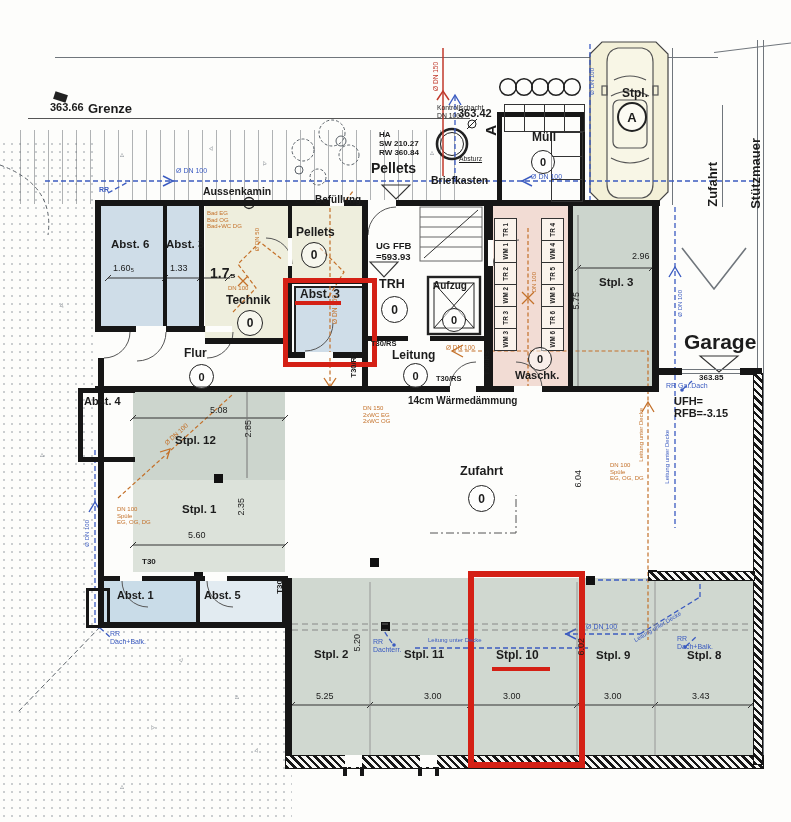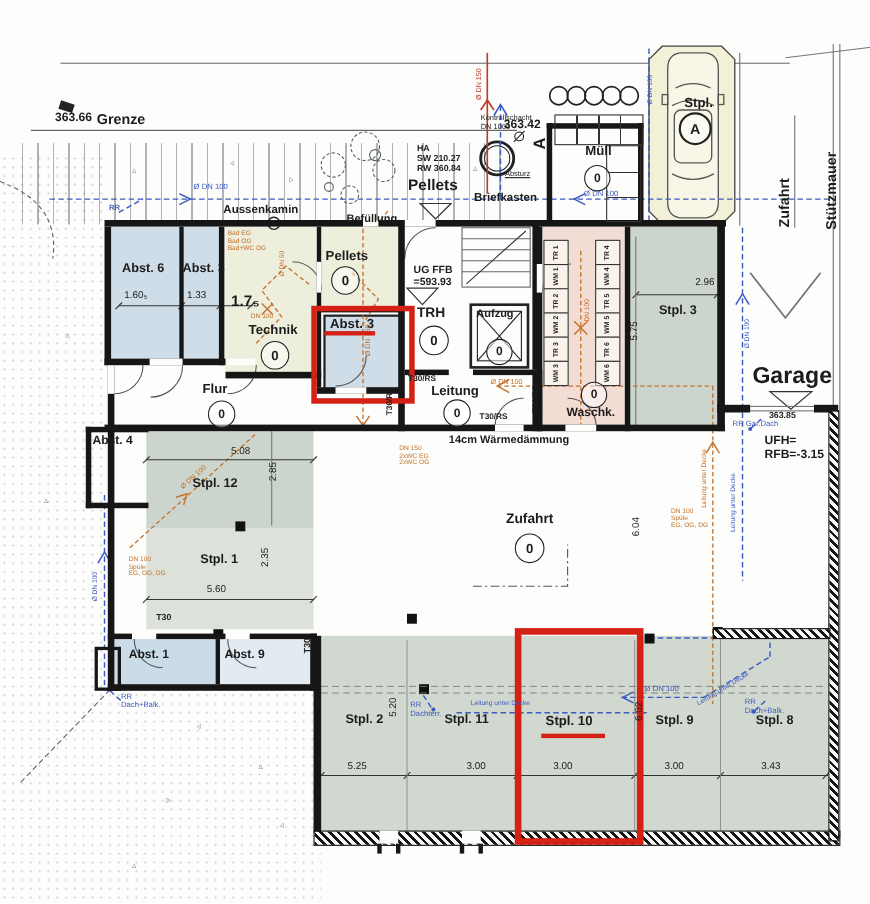--- a/index.html
+++ b/index.html
@@ -418,21 +418,21 @@
   <span class="lbl orange vt" style="left:531px;top:272px;font-size:6px;">DN 100</span>
   <span class="lbl b" style="left:515px;top:369px;font-size:11px;">Waschk.</span>
   <span class="lbl vt" style="left:571px;top:292px;font-size:9px;">5.75</span>
   <span class="lbl" style="left:632px;top:251px;font-size:9px;">2.96</span>
   <span class="lbl b" style="left:599px;top:276px;font-size:11.5px;">Stpl. 3</span>
   <span class="lbl blue vt" style="left:677px;top:290px;font-size:6px;">Ø DN 100</span>
 
   <span class="lbl b" style="left:684px;top:330px;font-size:21px;">Garage</span>
   <span class="lbl b" style="left:699px;top:374px;font-size:8px;">363.85</span>
   <span class="lbl blue" style="left:666px;top:382px;font-size:7px;">RR Gar.Dach</span>
-  <span class="lbl b" style="left:695px;top:395px;font-size:11px;"><span>UFH=</span><br><span>RFB=-3.15</span></span>
+  <span class="lbl b" style="left:674px;top:395px;font-size:11px;"><span>UFH=</span><br><span>RFB=-3.15</span></span>
   <span class="lbl orange vt" style="left:638px;top:408px;font-size:6px;">Leitung unter Decke</span>
   <span class="lbl orange" style="left:610px;top:462px;font-size:6px;"><span>DN 100</span><br><span>Spüle</span><br><span>EG, OG, DG</span></span>
   <span class="lbl blue vt" style="left:664px;top:430px;font-size:6px;">Leitung unter Decke</span>
 
   <span class="lbl b" style="left:184px;top:347px;font-size:12px;">Flur</span>
   <span class="lbl b" style="left:84px;top:395px;font-size:11px;">Abst. 4</span>
   <span class="lbl" style="left:210px;top:405px;font-size:9px;">5.08</span>
   <span class="lbl vt" style="left:243px;top:420px;font-size:9px;">2.85</span>
   <span class="lbl b" style="left:175px;top:434px;font-size:11.5px;">Stpl. 12</span>
   <span class="lbl orange rd" style="left:163px;top:441px;font-size:6.5px;transform:rotate(-42deg);">Ø DN 100</span>
@@ -441,21 +441,21 @@
   <span class="lbl vt" style="left:236px;top:498px;font-size:9px;">2.35</span>
   <span class="lbl orange" style="left:117px;top:506px;font-size:6px;"><span>DN 100</span><br><span>Spüle</span><br><span>EG, OG, DG</span></span>
   <span class="lbl blue vt" style="left:84px;top:520px;font-size:6px;">Ø DN 100</span>
   <span class="lbl b" style="left:408px;top:395px;font-size:10px;">14cm Wärmedämmung</span>
   <span class="lbl orange" style="left:363px;top:405px;font-size:6px;"><span>DN 150</span><br><span>2xWC EG</span><br><span>2xWC OG</span></span>
   <span class="lbl b" style="left:460px;top:464px;font-size:12.5px;">Zufahrt</span>
   <span class="lbl vt" style="left:573px;top:470px;font-size:9px;">6.04</span>
   <span class="lbl b" style="left:142px;top:558px;font-size:8px;">T30</span>
   <span class="lbl b vt" style="left:276px;top:580px;font-size:8px;">T30</span>
   <span class="lbl b" style="left:117px;top:589px;font-size:11px;">Abst. 1</span>
-  <span class="lbl b" style="left:204px;top:589px;font-size:11px;">Abst. 9</span>
+  <span class="lbl b" style="left:204px;top:589px;font-size:11px;">Abst. 5</span>
   <span class="lbl blue" style="left:110px;top:630px;font-size:7px;"><span>RR</span><br><span>Dach+Balk.</span></span>
 
   <span class="lbl b" style="left:314px;top:648px;font-size:11.5px;">Stpl. 2</span>
   <span class="lbl" style="left:316px;top:691px;font-size:9px;">5.25</span>
   <span class="lbl vt" style="left:352px;top:634px;font-size:9px;">5.20</span>
   <span class="lbl blue" style="left:373px;top:638px;font-size:7px;"><span>RR</span><br><span>Dachterr.</span></span>
   <span class="lbl blue" style="left:428px;top:637px;font-size:6px;">Leitung unter Decke</span>
   <span class="lbl b" style="left:404px;top:648px;font-size:11.5px;">Stpl. 11</span>
   <span class="lbl" style="left:424px;top:691px;font-size:9px;">3.00</span>
   <span class="lbl b" style="left:496px;top:649px;font-size:12px;">Stpl. 10</span>

